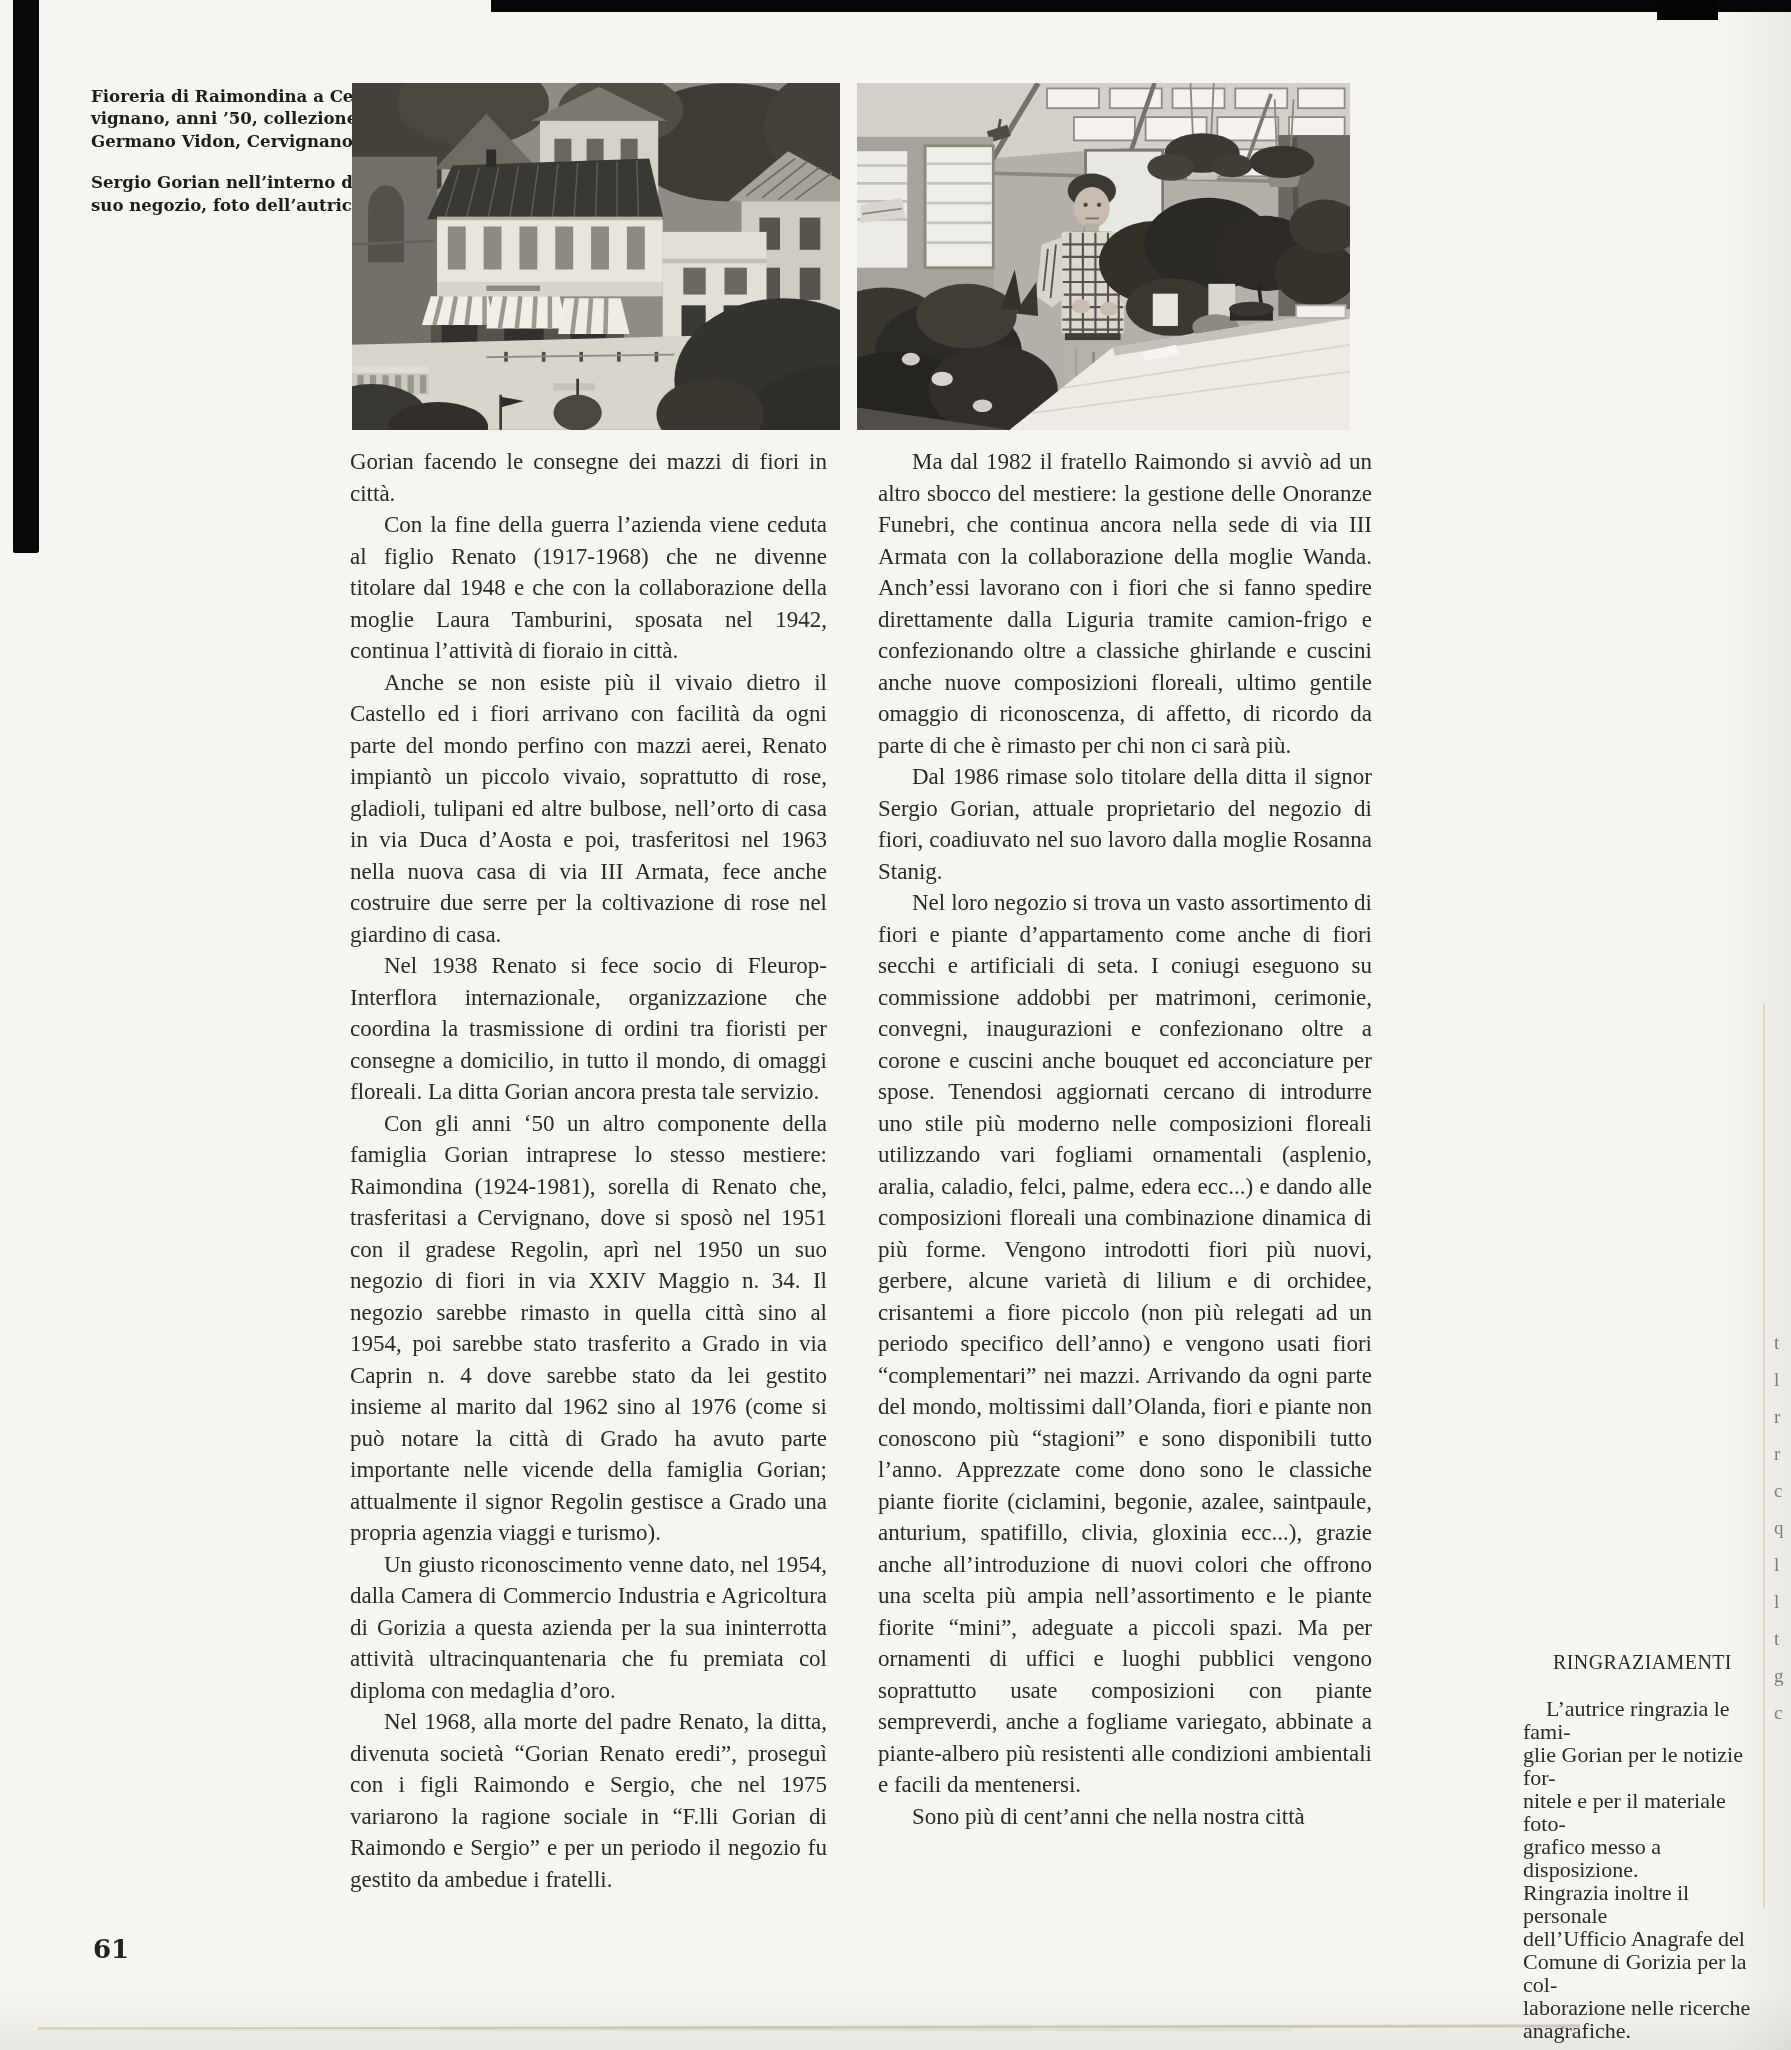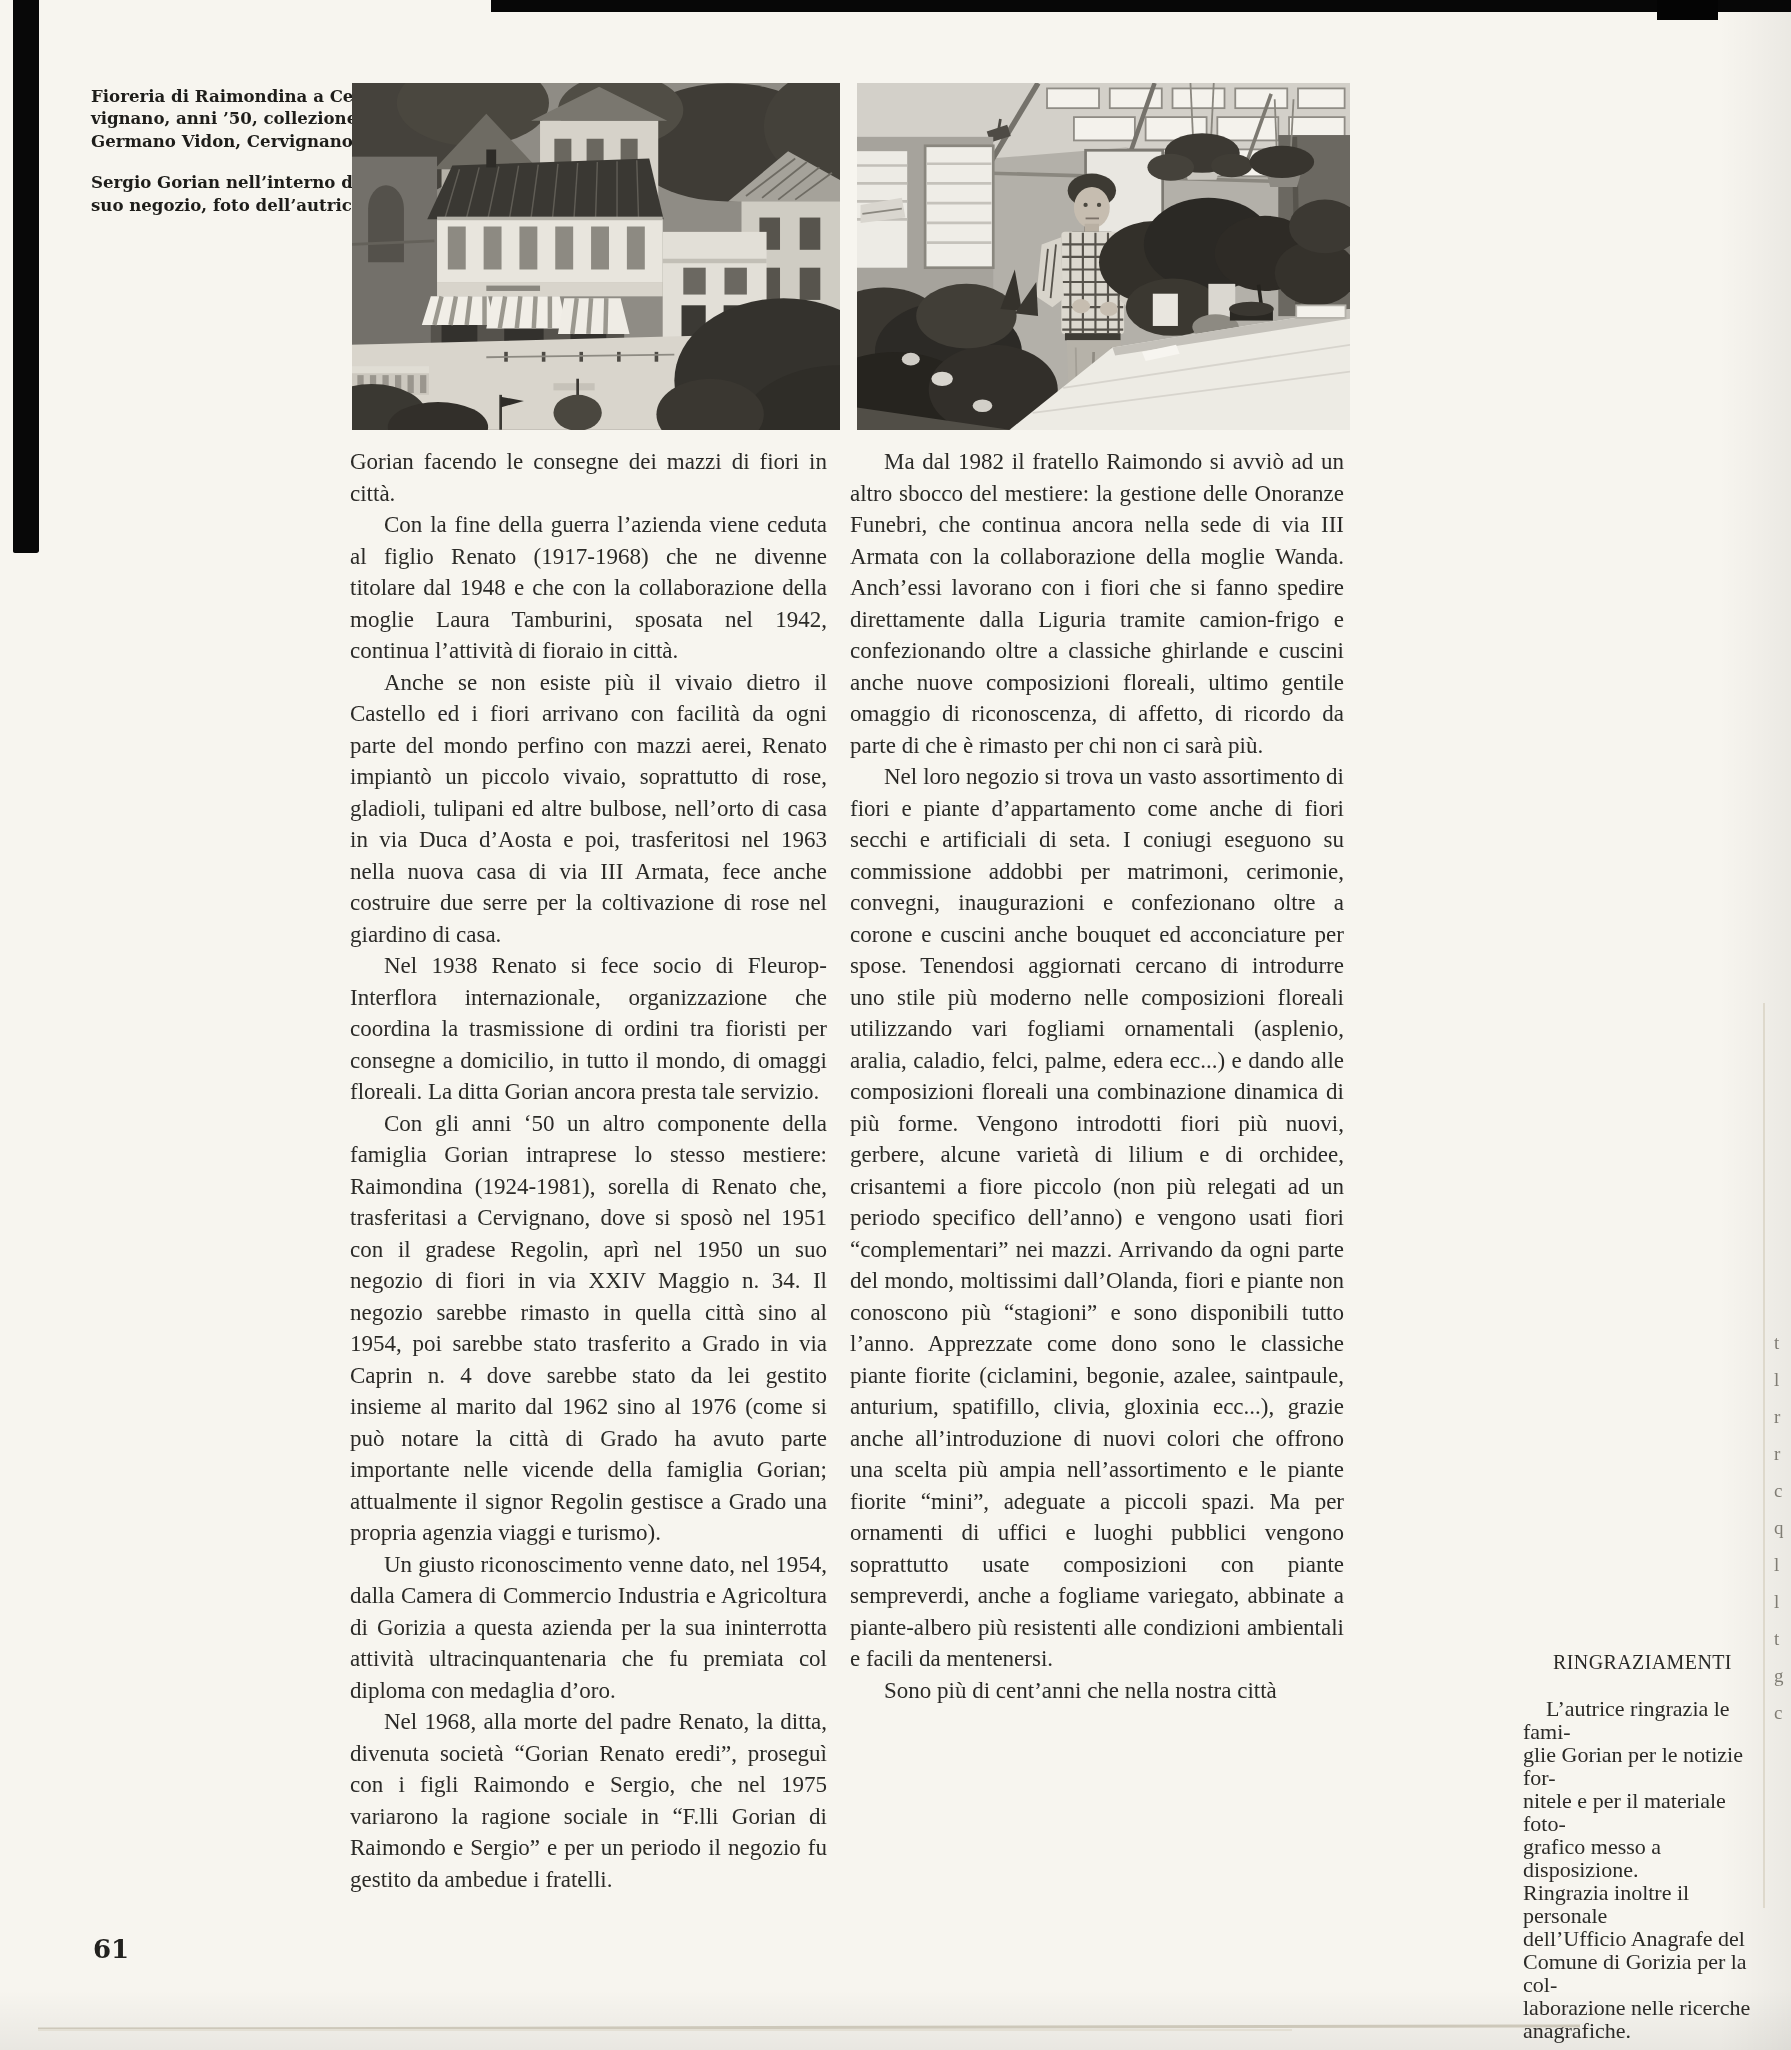--- a/index.html
+++ b/index.html
@@ -29,21 +29,21 @@
   }
   
   figure{margin:0;padding:0;position:absolute;overflow:hidden;background:#8f8c85;}
   .photo-left{left:352px;top:83px;width:488px;height:347px;}
   .photo-right{left:857px;top:83px;width:493px;height:347px;}
   figure svg{display:block;}
   
   .col{position:absolute;top:446px;height:1491px;overflow:hidden;text-align:justify;
        font-size:23px;line-height:31.5px;color:#2b2a27;}
   .col-left{left:350px;width:477px;}
-  .col-right{left:850px;width:494px;}
+  .col-right{left:878px;width:494px;}
   .col p{margin:0;text-indent:34px;}
   .col p.noindent{text-indent:0;}
   
   .ack{position:absolute;left:1523px;top:1651px;width:244px;color:#2b2a27;}
   .ack h3{margin:0 0 8px 30px;font-weight:400;font-size:20px;letter-spacing:0.4px;}
   .ack p{margin:23px 0 0 0;font-size:22px;line-height:23px;text-indent:23px;white-space:pre-line;}
   
   .pagenum{position:absolute;left:93px;top:1934px;font-family:"DejaVu Serif",serif;
            font-weight:700;font-size:26px;color:#22211e;}
 </style>
@@ -346,20 +346,21 @@
       <p class="noindent">Gorian facendo le consegne dei mazzi di fiori in città.</p>
       <p>Con la fine della guerra l’azienda viene ceduta al figlio Renato (1917-1968) che ne divenne titolare dal 1948 e che con la collaborazione della moglie Laura Tamburini, sposata nel 1942, continua l’attività di fioraio in città.</p>
       <p>Anche se non esiste più il vivaio dietro il Castello ed i fiori arrivano con facilità da ogni parte del mondo perfino con mazzi aerei, Renato impiantò un piccolo vivaio, soprattutto di rose, gladioli, tulipani ed altre bulbose, nell’orto di casa in via Duca d’Aosta e poi, trasferitosi nel 1963 nella nuova casa di via III Armata, fece anche costruire due serre per la coltivazione di rose nel giardino di casa.</p>
       <p>Nel 1938 Renato si fece socio di Fleurop-Interflora internazionale, organizzazione che coordina la trasmissione di ordini tra fioristi per consegne a domicilio, in tutto il mondo, di omaggi floreali. La ditta Gorian ancora presta tale servizio.</p>
       <p>Con gli anni ‘50 un altro componente della famiglia Gorian intraprese lo stesso mestiere: Raimondina (1924-1981), sorella di Renato che, trasferitasi a Cervignano, dove si sposò nel 1951 con il gradese Regolin, aprì nel 1950 un suo negozio di fiori in via XXIV Maggio n. 34. Il negozio sarebbe rimasto in quella città sino al 1954, poi sarebbe stato trasferito a Grado in via Caprin n. 4 dove sarebbe stato da lei gestito insieme al marito dal 1962 sino al 1976 (come si può notare la città di Grado ha avuto parte importante nelle vicende della famiglia Gorian; attualmente il signor Regolin gestisce a Grado una propria agenzia viaggi e turismo).</p>
       <p>Un giusto riconoscimento venne dato, nel 1954, dalla Camera di Commercio Industria e Agricoltura di Gorizia a questa azienda per la sua ininterrotta attività ultracinquantenaria che fu premiata col diploma con medaglia d’oro.</p>
       <p>Nel 1968, alla morte del padre Renato, la ditta, divenuta società “Gorian Renato eredi”, proseguì con i figli Raimondo e Sergio, che nel 1975 variarono la ragione sociale in “F.lli Gorian di Raimondo e Sergio” e per un periodo il negozio fu gestito da ambedue i fratelli.</p>
     </div>
   <div class="col col-right">
       <p>Ma dal 1982 il fratello Raimondo si avviò ad un altro sbocco del mestiere: la gestione delle Onoranze Funebri, che continua ancora nella sede di via III Armata con la collaborazione della moglie Wanda. Anch’essi lavorano con i fiori che si fanno spedire direttamente dalla Liguria tramite camion-frigo e confezionando oltre a classiche ghirlande e cuscini anche nuove composizioni floreali, ultimo gentile omaggio di riconoscenza, di affetto, di ricordo da parte di che è rimasto per chi non ci sarà più.</p>
+      <p>Dal 1986 rimase solo titolare della ditta il signor Sergio Gorian, attuale proprietario del negozio di fiori, coadiuvato nel suo lavoro dalla moglie Rosanna Stanig.</p>
       <p>Nel loro negozio si trova un vasto assortimento di fiori e piante d’appartamento come anche di fiori secchi e artificiali di seta. I coniugi eseguono su commissione addobbi per matrimoni, cerimonie, convegni, inaugurazioni e confezionano oltre a corone e cuscini anche bouquet ed acconciature per spose. Tenendosi aggiornati cercano di introdurre uno stile più moderno nelle composizioni floreali utilizzando vari fogliami ornamentali (asplenio, aralia, caladio, felci, palme, edera ecc...) e dando alle composizioni floreali una combinazione dinamica di più forme. Vengono introdotti fiori più nuovi, gerbere, alcune varietà di lilium e di orchidee, crisantemi a fiore piccolo (non più relegati ad un periodo specifico dell’anno) e vengono usati fiori “complementari” nei mazzi. Arrivando da ogni parte del mondo, moltissimi dall’Olanda, fiori e piante non conoscono più “stagioni” e sono disponibili tutto l’anno. Apprezzate come dono sono le classiche piante fiorite (ciclamini, begonie, azalee, saintpaule, anturium, spatifillo, clivia, gloxinia ecc...), grazie anche all’introduzione di nuovi colori che offrono una scelta più ampia nell’assortimento e le piante fiorite “mini”, adeguate a piccoli spazi. Ma per ornamenti di uffici e luoghi pubblici vengono soprattutto usate composizioni con piante sempreverdi, anche a fogliame variegato, abbinate a piante-albero più resistenti alle condizioni ambientali e facili da mentenersi.</p>
       <p>Sono più di cent’anni che nella nostra città</p>
     </div>
 
   <div class="ack">
     <h3>RINGRAZIAMENTI</h3>
     <p>L’autrice ringrazia le fami-
 glie Gorian per le notizie for-
 nitele e per il materiale foto-
 grafico messo a disposizione.

